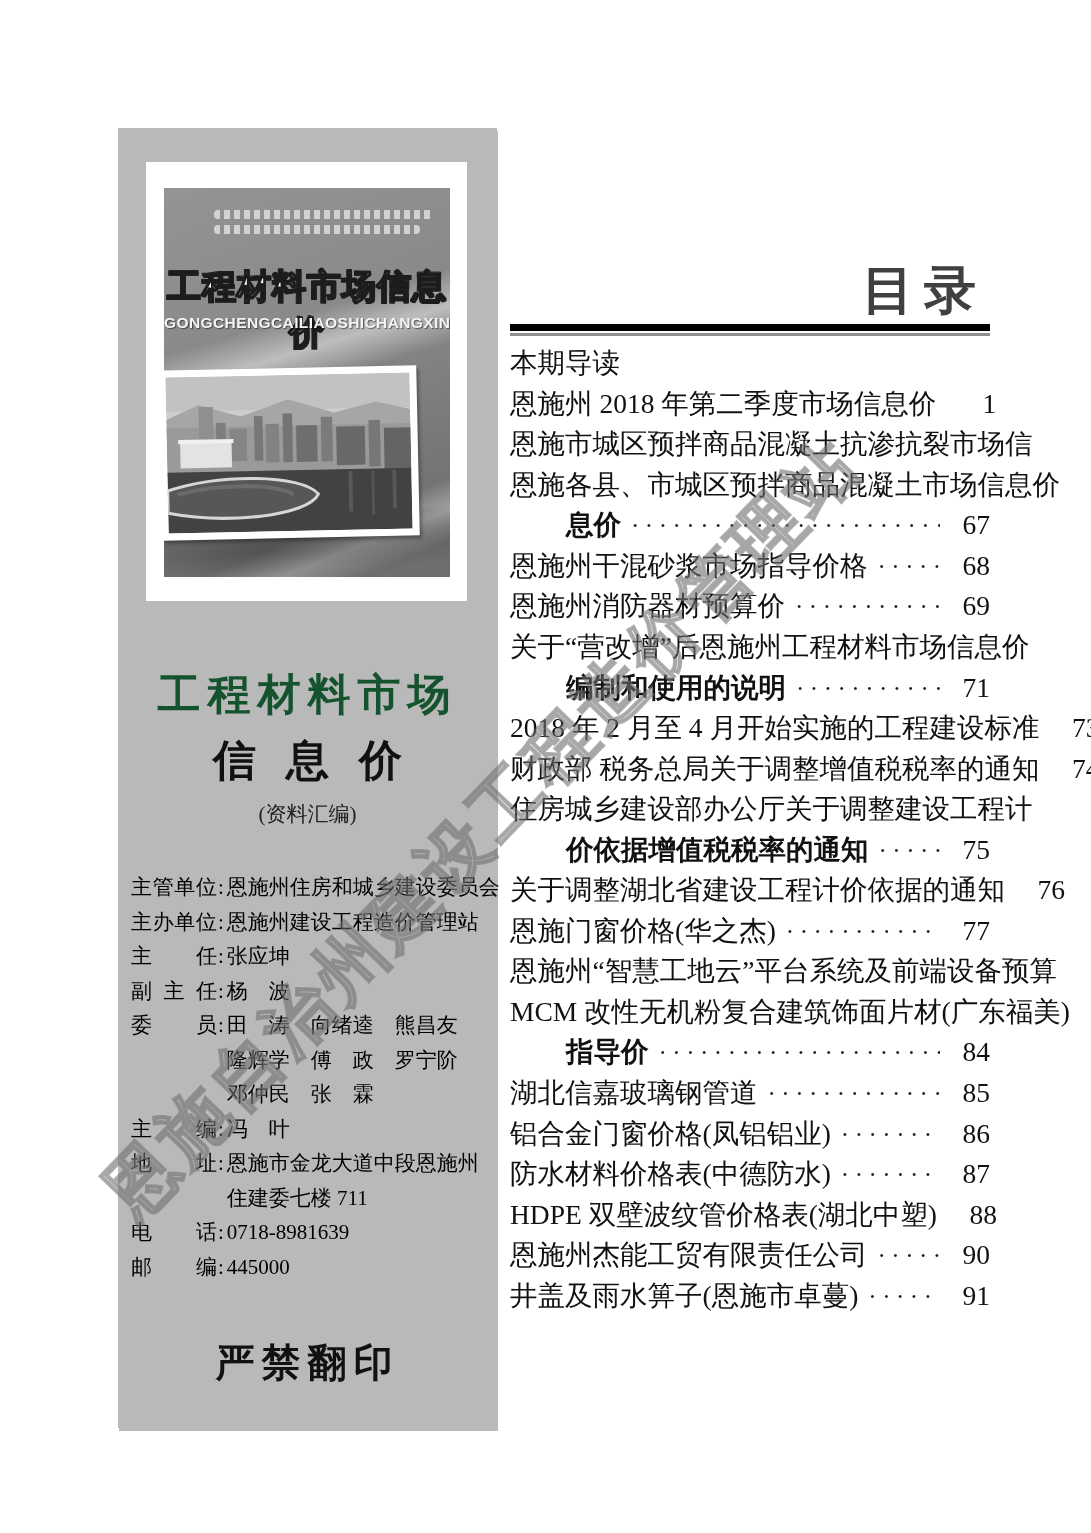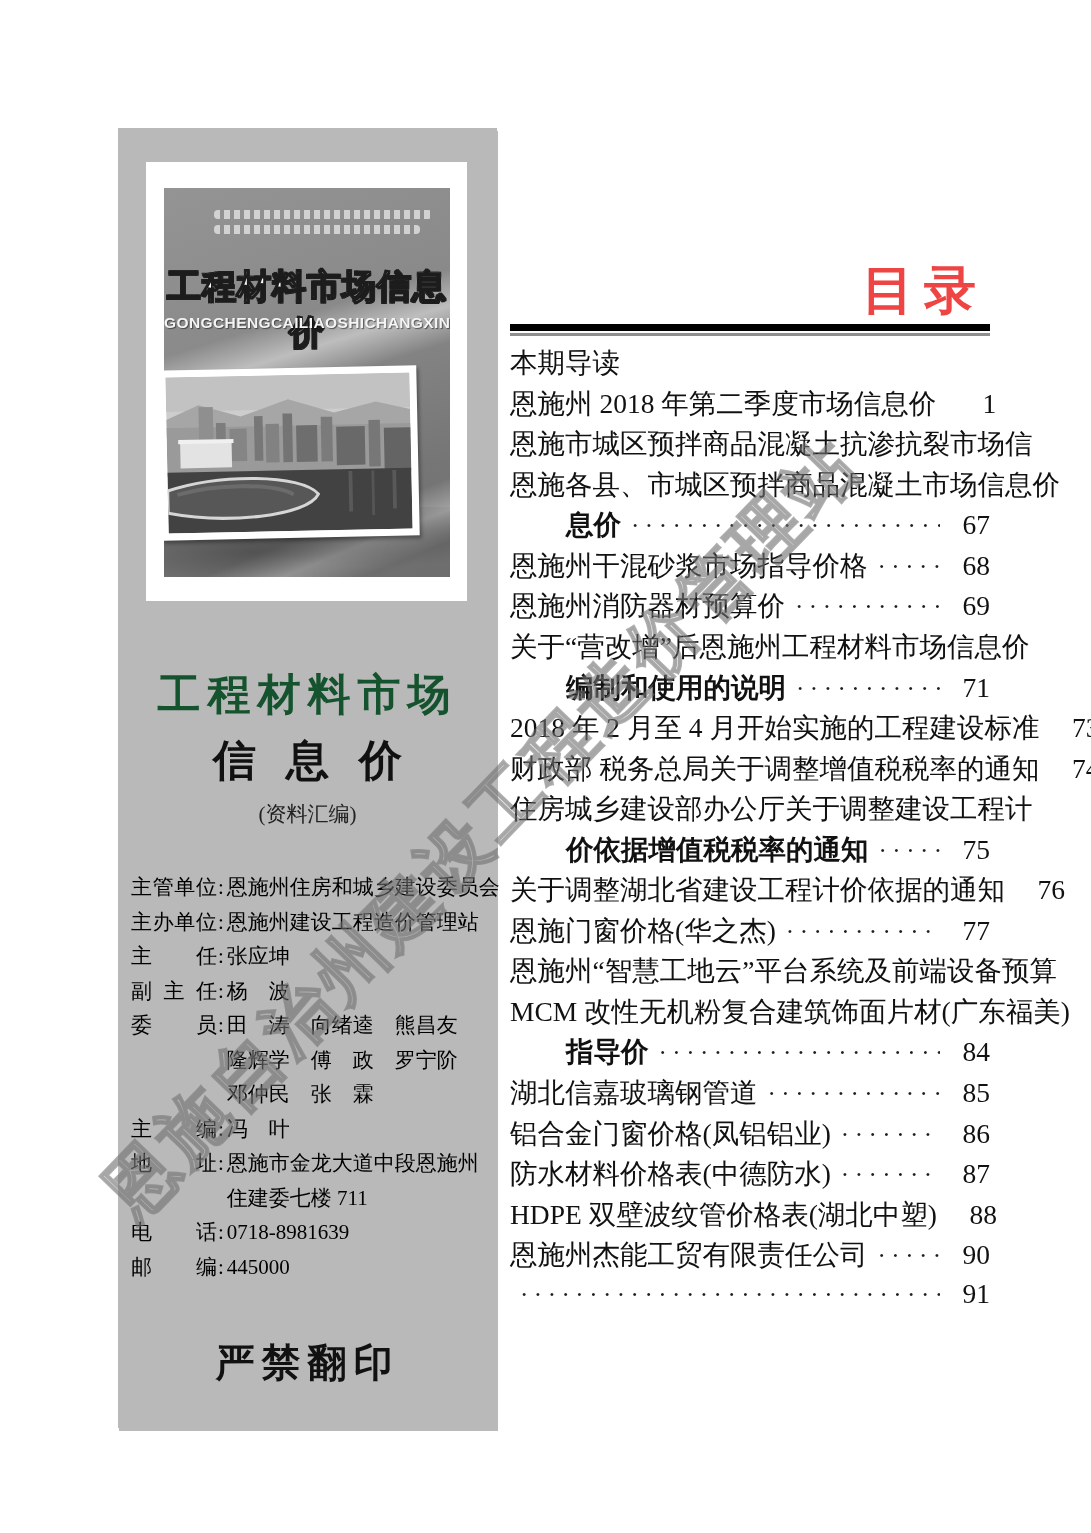--- a/index.html
+++ b/index.html
@@ -74,21 +74,21 @@
   .info-value { flex:none; }
 
   .nocopy { position:absolute; left:0; top:1208px; width:100%; text-align:center;
       font-family:"Liberation Sans","DejaVu Sans",sans-serif;
       font-size:39px; font-weight:700; letter-spacing:7px; color:#111; }
 
   
   .toc { position:absolute; left:510px; top:262px; width:480px; z-index:2; }
   .toc-title { text-align:right; padding-right:4px;
       font-family:"Liberation Sans","DejaVu Sans",sans-serif;
-      font-size:52px; font-weight:900; letter-spacing:10px; color:#ef4444; line-height:1.1; }
+      font-size:52px; font-weight:900; letter-spacing:10px; color:#404040; line-height:1.1; }
   .rule-thick { margin-top:5px; height:7px; background:#000; }
   .rule-thin  { margin-top:2px; height:3px; background:#8f8f8f; }
   .toc-list { margin-top:9px; }
   .toc-row { display:flex; align-items:baseline; height:40.55px; font-size:27.5px; color:#111; }
   .toc-row.indent .toc-text { padding-left:56px;font-weight:bold; }
   .toc-text { flex:none; white-space:nowrap; }
   .toc-leader { flex:1 1 auto; overflow:hidden; white-space:nowrap;
       font-size:25px; letter-spacing:5.5px; color:#1d1d1d; margin:0 4px 0 10px;
       direction:ltr; }
   .toc-page { flex:none; min-width:46px; text-align:right; white-space:nowrap; }
@@ -330,20 +330,21 @@
           <span class="toc-text">HDPE 双壁波纹管价格表(湖北中塑)</span>
           <span class="toc-leader">······································································</span>
           <span class="toc-page">88</span>
         </div>
         <div class="toc-row">
           <span class="toc-text">恩施州杰能工贸有限责任公司</span>
           <span class="toc-leader">······································································</span>
           <span class="toc-page">90</span>
         </div>
         <div class="toc-row">
+          <span class="toc-text">井盖及雨水箅子(恩施市卓蔓)</span>
           <span class="toc-leader">······································································</span>
           <span class="toc-page">91</span>
         </div>
       </div>
   </div>
 
   <div class="watermark">恩施自治州建设工程造价管理站</div>
 </div>
 
 </body></html>

